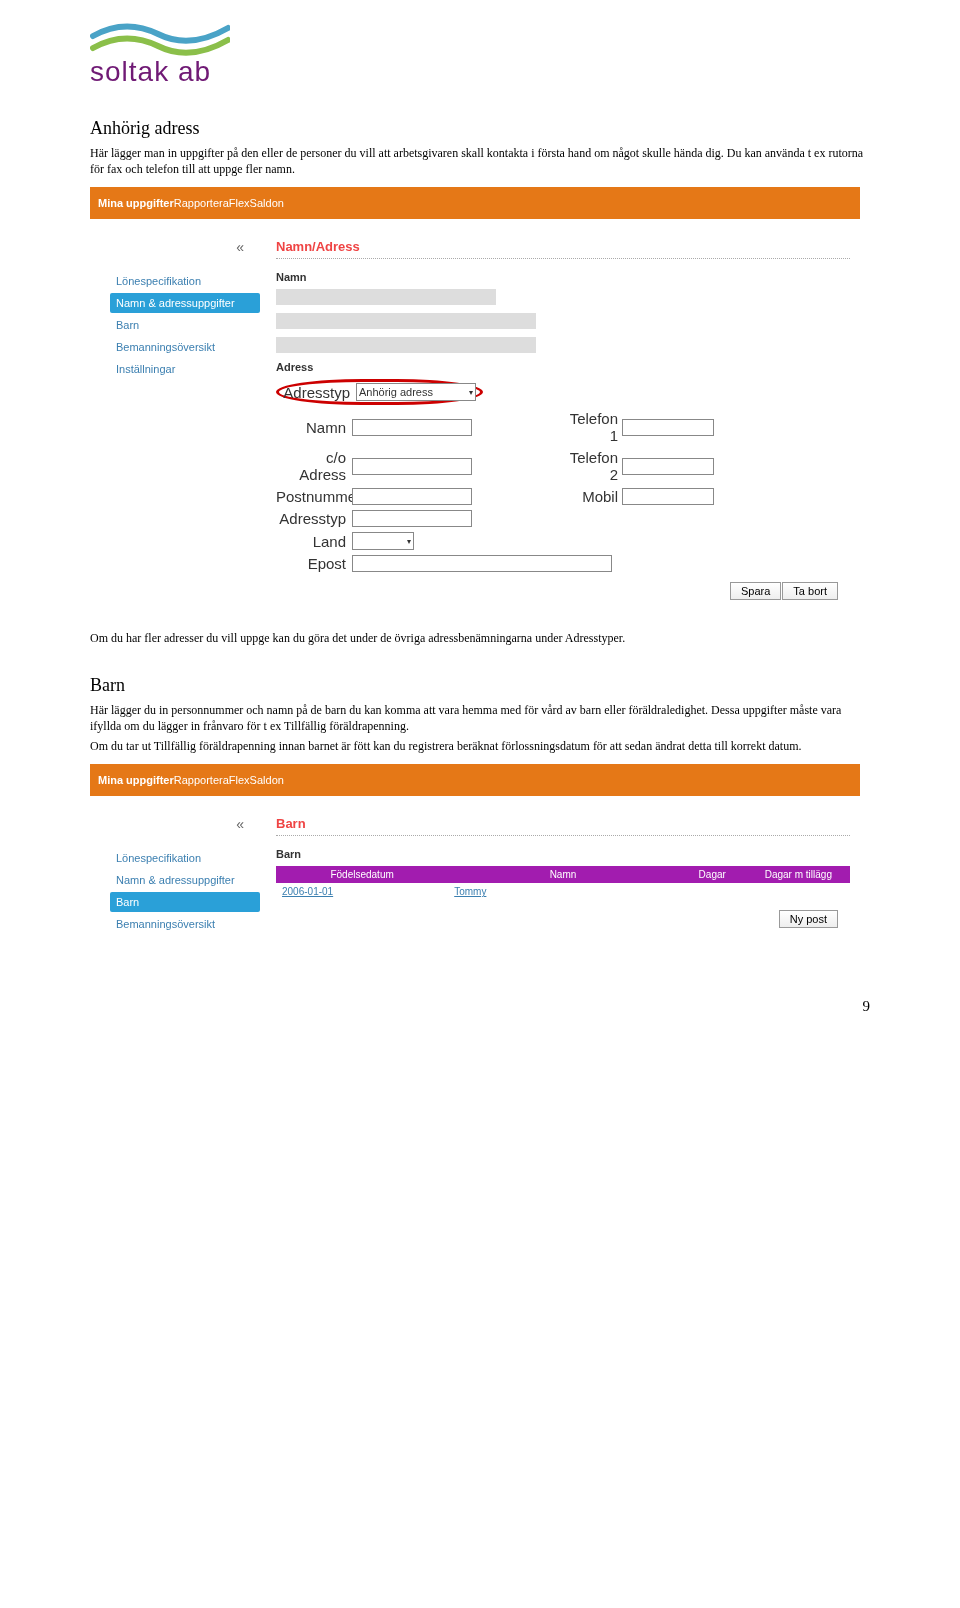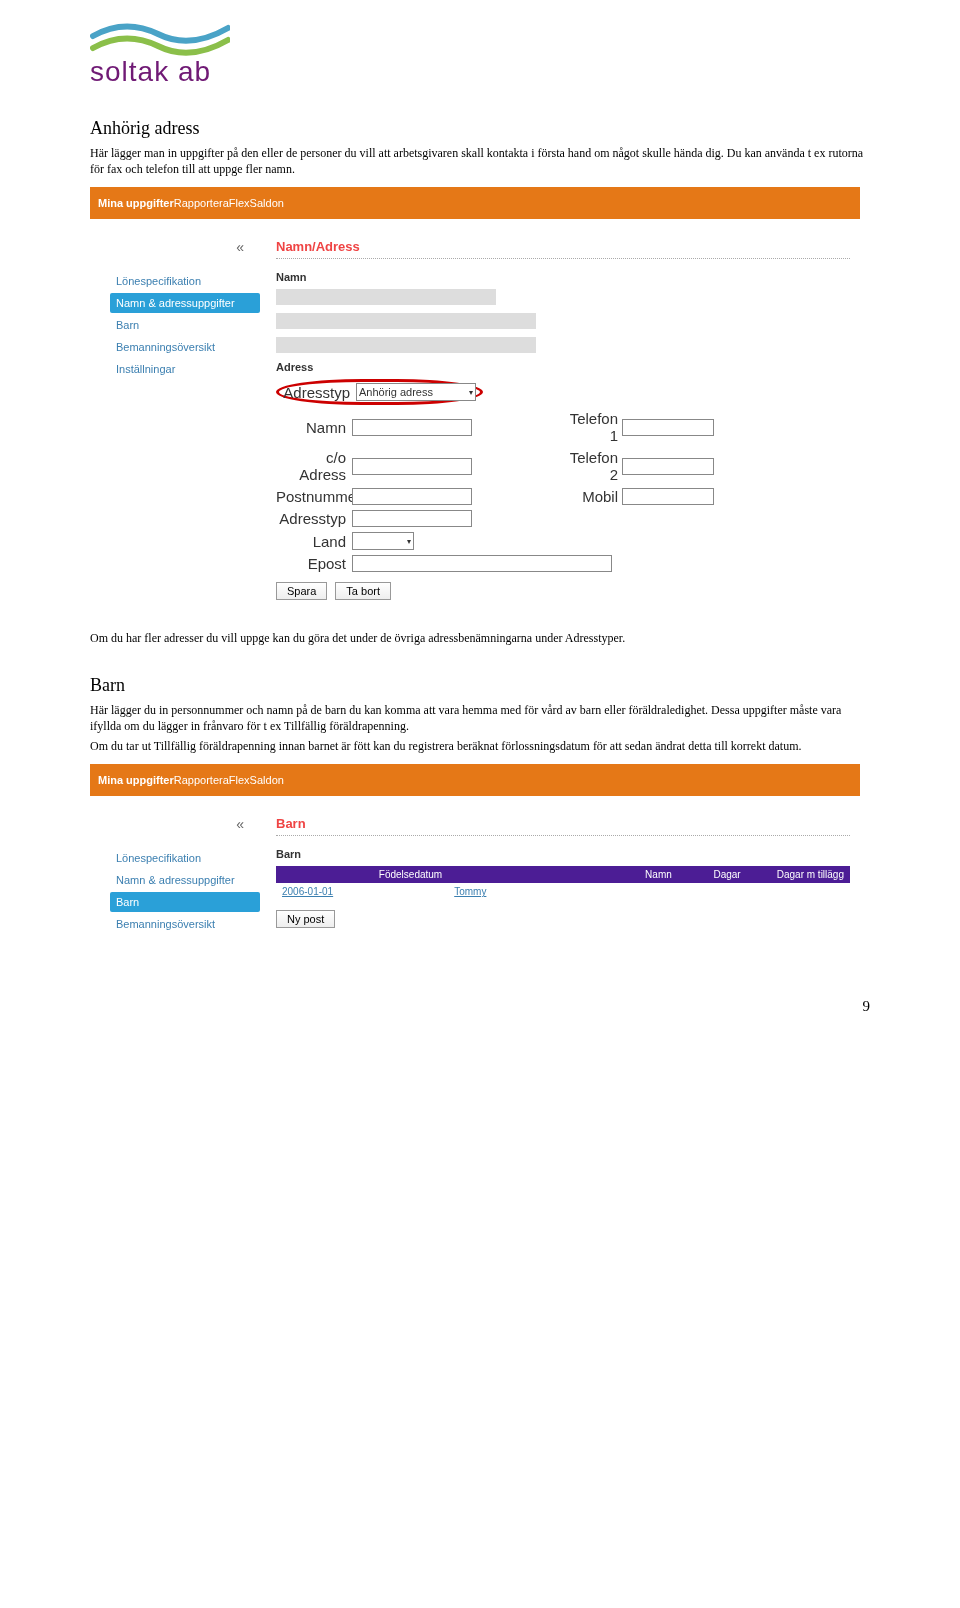--- a/index.html
+++ b/index.html
@@ -151,22 +151,22 @@
   .select-arrow { font-size: 8px; color: #333; }
   .red-circle {
     border: 3px solid #c00;
     border-radius: 50% / 60%;
     padding: 1px 4px 1px 1px;
     display: inline-flex;
     align-items: center;
   }
   .button-row {
     display: flex;
-    justify-content: flex-start;
-    gap: 8px;
+    justify-content: flex-end;
+    gap: 1px;
     margin-top: 10px;
     padding-right: 12px;
   }
   .btn {
     border: 1px solid #999;
     background: linear-gradient(#fff,#eee);
     font-size: 11px;
     padding: 2px 10px;
     cursor: pointer;
     font-family: Verdana, Arial, sans-serif;
@@ -174,23 +174,23 @@
   .two-col { display: flex; }
   .two-col .col1 { display: flex; align-items: center; }
   .two-col .col2 { display: flex; align-items: center; }
   
   .barn-table {
     width: 100%;
     border-collapse: collapse;
     font-size: 10px;
   }
   .barn-table th {
-    background: #4c1d95;
+    background: #a21caf;
     color: #fff;
-    text-align: right;
+    text-align: center;
     padding: 3px 6px;
     font-weight: normal;
   }
   .barn-table td {
     padding: 3px 6px;
     color: #3b7fb0;
     text-decoration: underline;
   }
   .page-num {
     text-align: right;

